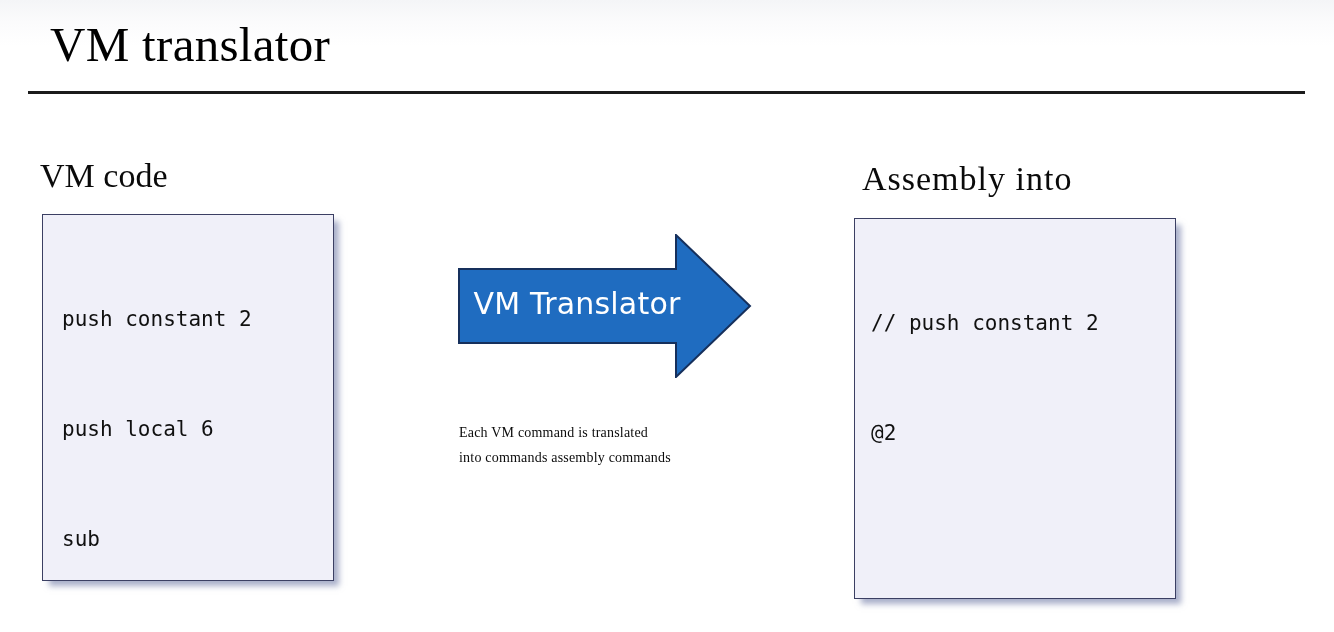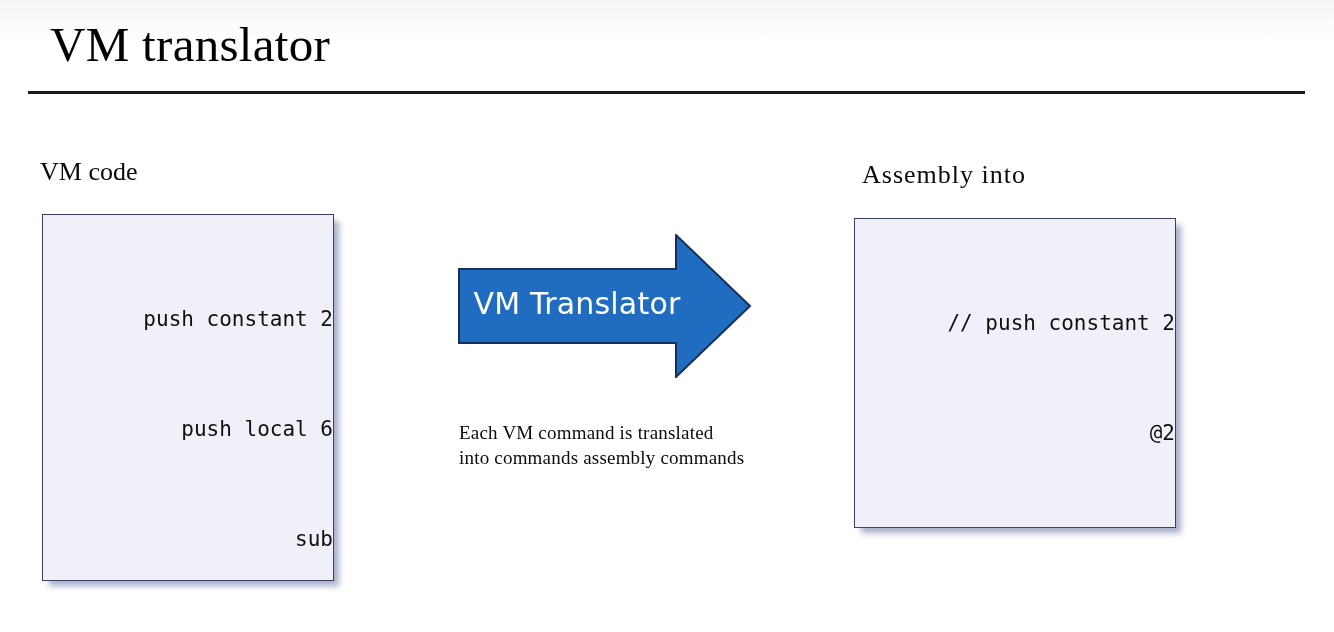--- a/index.html
+++ b/index.html
@@ -39,37 +39,36 @@
     top: 91px;
     width: 1277px;
     height: 3px;
     background: #1b1b1b;
   }
 
   
   .col-heading {
     position: absolute;
     font-family: "Liberation Serif", serif;
-    font-size: 26px;
+    font-size: 34px;
     font-weight: normal;
     color: #0a0a0a;
     white-space: nowrap;
   }
   #vm-heading { left: 40px; top: 157px; }
   #asm-heading { left: 862px; top: 160px; letter-spacing: 1px; }
 
   
   .code-box {
     position: absolute;
     background: #f0f0f9;
     border: 1px solid #3b3f63;
     box-shadow: 6px 6px 6px -1px rgba(110, 120, 165, 0.60);
     box-sizing: border-box;
     overflow: hidden;
-    text-align: right;
   }
   .code-lines {
     font-family: "DejaVu Sans Mono", "Liberation Mono", monospace;
     font-size: 21px;
     line-height: 36.8px;
     color: #101010;
     white-space: pre;
   }
   #vm-box {
     left: 42px;
@@ -77,21 +76,21 @@
     width: 292px;
     height: 367px;
   }
   #vm-box .code-lines {
     padding: 12px 0 0 19px;
   }
   #asm-box {
     left: 854px;
     top: 218px;
     width: 322px;
-    height: 310px;
+    height: 381px;
   }
   #asm-box .code-lines {
     padding: 12px 0 0 16px;
   }
   .code-line { display: block; height: 36.8px; }
 
   
   #arrow-wrap {
     position: absolute;
     left: 458px;
@@ -121,21 +120,21 @@
     pointer-events: none;
   }
 
   
   #caption {
     position: absolute;
     left: 459px;
     top: 420px;
     width: 300px;
     font-family: "Liberation Serif", serif;
-    font-size: 19px;
+    font-size: 14px;
     line-height: 25px;
     color: #0b0b0b;
     letter-spacing: 0.2px;
   }
   .caption-line { display: block; white-space: nowrap; }
 </style>
 </head>
 <body>
 
 <div id="slide">

